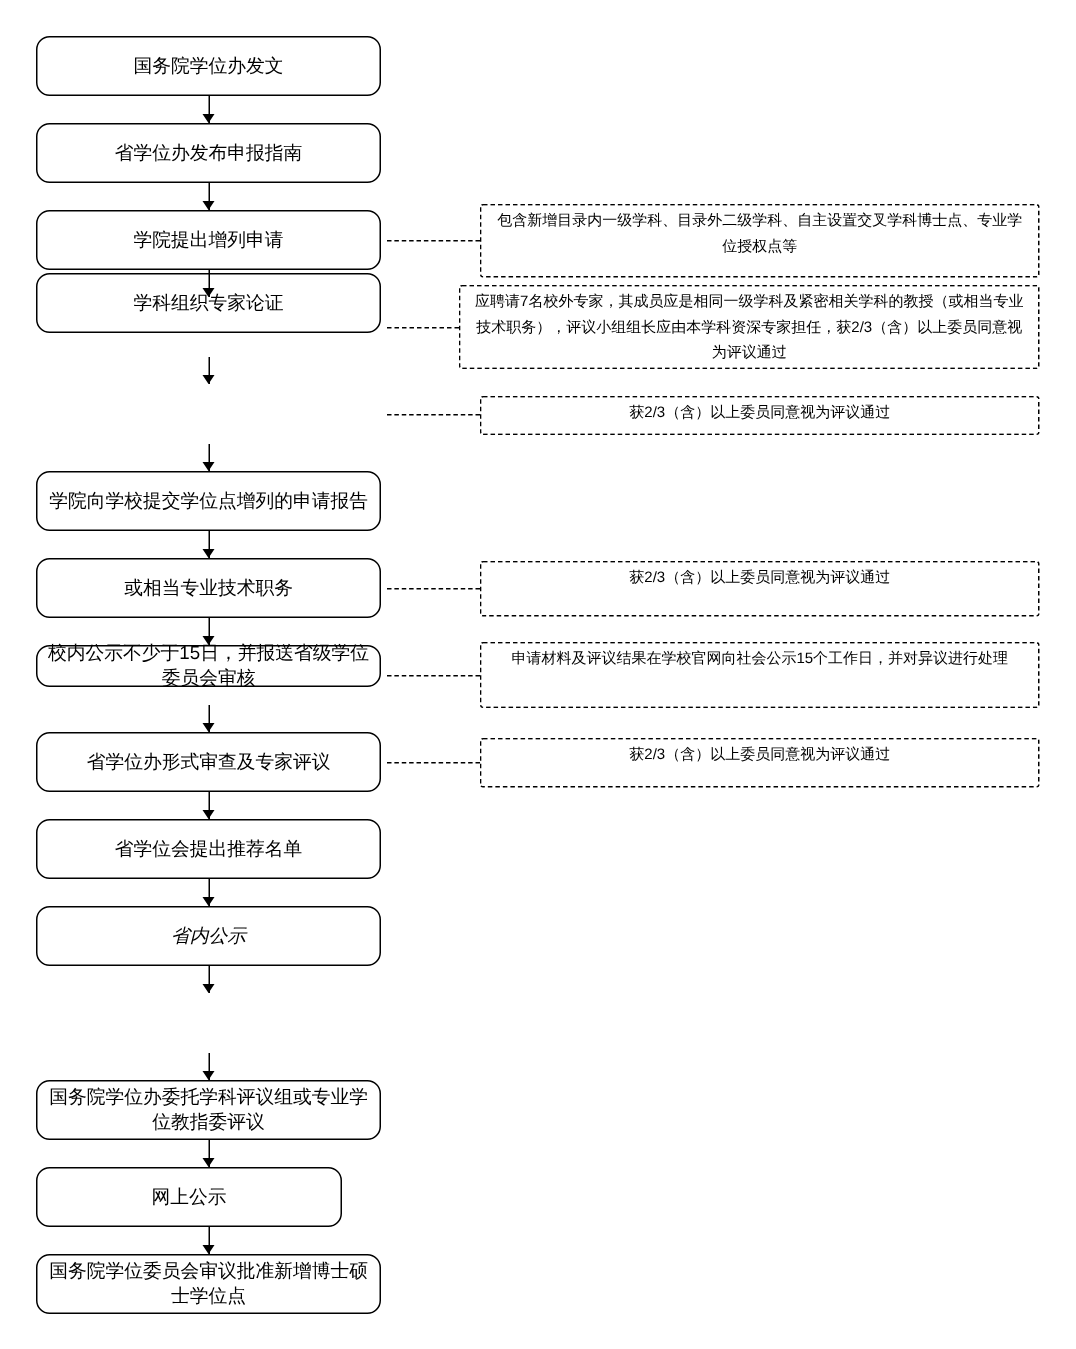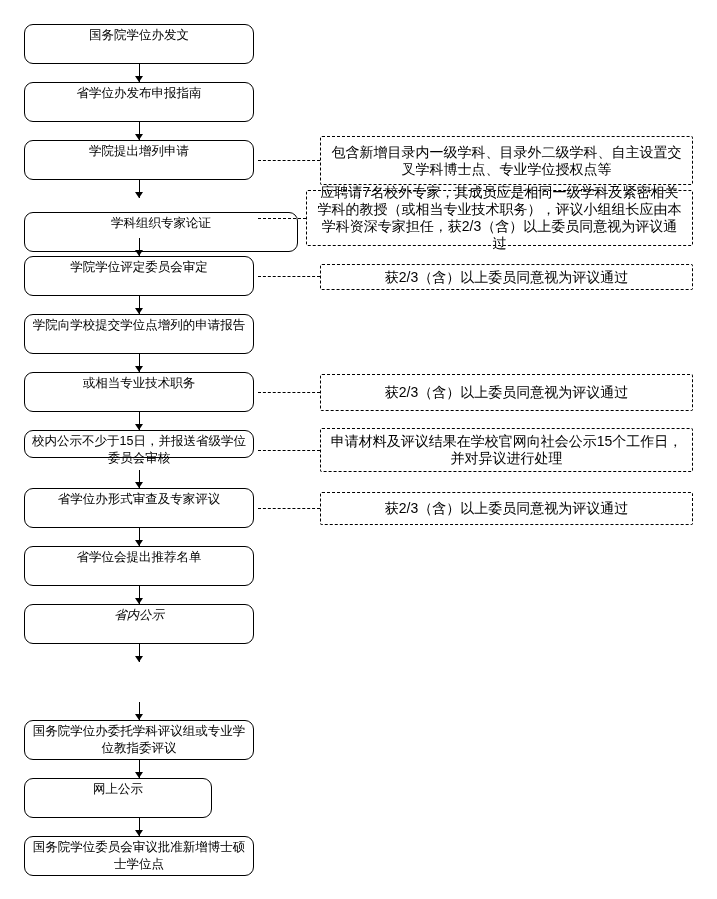--- a/index.html
+++ b/index.html
@@ -17,38 +17,39 @@
     background: #ffffff;
     overflow: hidden;
   }
   .node {
     position: absolute;
     box-sizing: border-box;
     border: 1px solid #000000;
     border-radius: 9px;
     background: #ffffff;
     display: flex;
+    align-items: center;
     justify-content: center;
     text-align: center;
     font-size: 12.5px;
     line-height: 17px;
     color: #000000;
     padding: 2px 6px;
   }
   .note {
     position: absolute;
     box-sizing: border-box;
     border: 1px dashed #000000;
     border-radius: 2px;
     background: #ffffff;
     display: flex;
-    align-items: center;
+    align-items: flex-start;
     justify-content: center;
     text-align: center;
-    font-size: 14px;
+    font-size: 10px;
     line-height: 17px;
     color: #000000;
     padding: 2px 8px;
   }
   .arrow-v {
     position: absolute;
     width: 1px;
     background: #000000;
   }
   .arrow-head {
@@ -72,25 +73,22 @@
 
   <div class="node" style="left:24px; top:24px; width:230px; height:40px;">
     <span>国务院学位办发文</span>
   </div>
   <div class="node" style="left:24px; top:82px; width:230px; height:40px;">
     <span>省学位办发布申报指南</span>
   </div>
   <div class="node" style="left:24px; top:140px; width:230px; height:40px;">
     <span>学院提出增列申请</span>
   </div>
-  <div class="node" style="left:24px; top:212px; width:274px; height:40px;">
+  <div class="node" style="left:24px; top:182px; width:230px; height:40px;">
     <span>学科组织专家论证</span>
-  </div>
-  <div class="node" style="left:24px; top:256px; width:230px; height:40px;">
-    <span>学院学位评定委员会审定</span>
   </div>
   <div class="node" style="left:24px; top:314px; width:230px; height:40px;">
     <span>学院向学校提交学位点增列的申请报告</span>
   </div>
   <div class="node" style="left:24px; top:372px; width:230px; height:40px;">
     <span>或相当专业技术职务</span>
   </div>
   <div class="node" style="left:24px; top:430px; width:230px; height:28px;">
     <span>校内公示不少于15日，并报送省级学位委员会审核</span>
   </div>
@@ -99,21 +97,21 @@
   </div>
   <div class="node" style="left:24px; top:546px; width:230px; height:40px;">
     <span>省学位会提出推荐名单</span>
   </div>
   <div class="node" style="left:24px; top:604px; width:230px; height:40px;font-style:italic;">
     <span>省内公示</span>
   </div>
   <div class="node" style="left:24px; top:720px; width:230px; height:40px;">
     <span>国务院学位办委托学科评议组或专业学位教指委评议</span>
   </div>
-  <div class="node" style="left:24px; top:778px; width:188px; height:40px;">
+  <div class="node" style="left:24px; top:778px; width:204px; height:40px;">
     <span>网上公示</span>
   </div>
   <div class="node" style="left:24px; top:836px; width:230px; height:40px;">
     <span>国务院学位委员会审议批准新增博士硕士学位点</span>
   </div>
 
   <div class="arrow-v" style="left:139px; top:64px; height:18px;"></div>
   <div class="arrow-head" style="left:135px; top:76px;"></div>
 
   <div class="arrow-v" style="left:139px; top:122px; height:18px;"></div>

